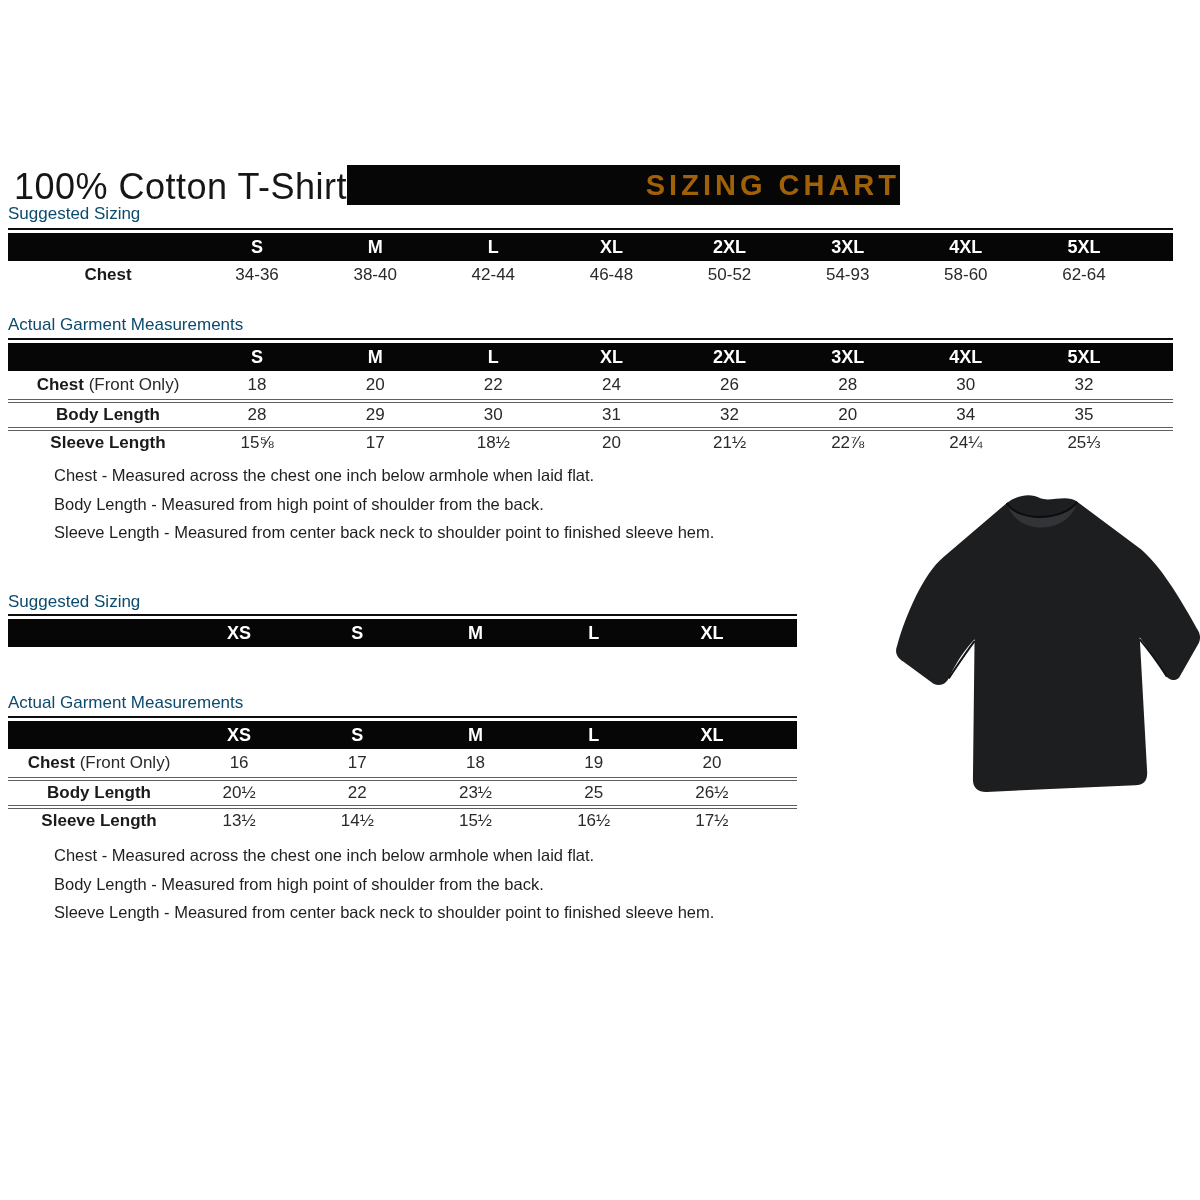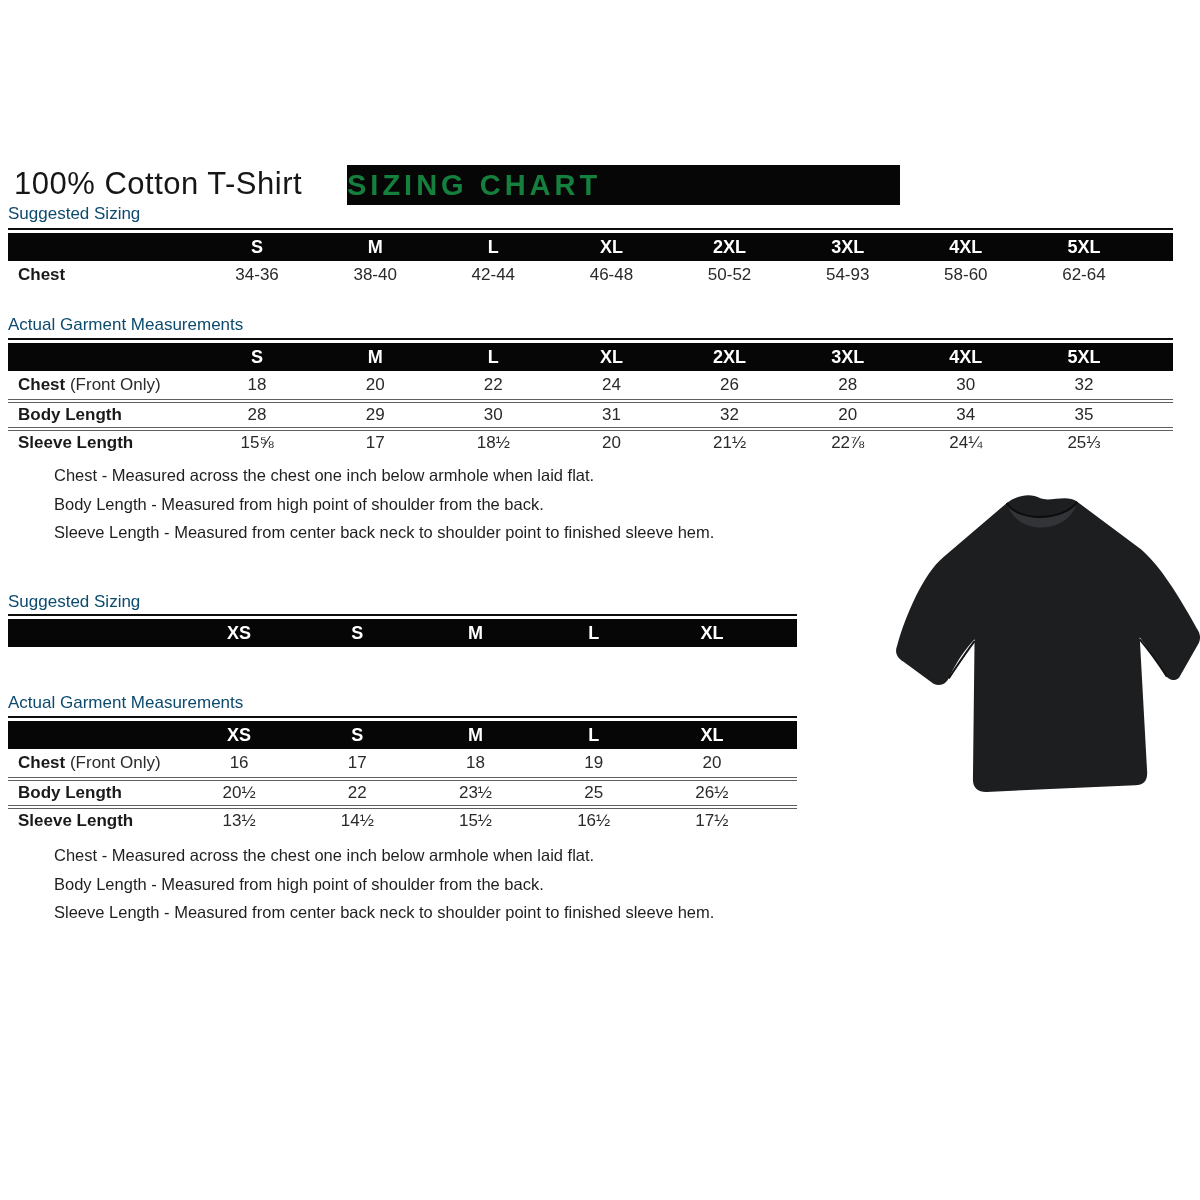--- a/index.html
+++ b/index.html
@@ -1,40 +1,40 @@
 <!DOCTYPE html>
 <html><head>
 <meta charset="utf-8">
 <style>
   html,body{margin:0;padding:0;background:#fff;}
   .page{
     position:relative;width:1200px;height:1200px;background:#ffffff;overflow:hidden;
     font-family:"Liberation Sans",sans-serif;color:#1d1d1d;
   }
   .h1{
-    position:absolute;left:14px;top:166px;font-size:31px;font-weight:400;
+    position:absolute;left:14px;top:166px;font-size:36px;font-weight:400;
     color:#161616;letter-spacing:0.5px;
   }
   .banner{
     position:absolute;left:347px;top:165px;width:553px;height:40px;background:#060606;
-    color:#15803d;display:flex;align-items:center;justify-content:flex-start;
+    color:#a16207;display:flex;align-items:center;justify-content:flex-end;
     font-size:29px;font-weight:700;letter-spacing:4px;
   }
   .sec-label{position:absolute;font-size:17px;color:#0c4a6e;}
   .h2{
     position:absolute;left:6px;top:544px;font-size:26px;font-weight:700;color:#111;
   }
   .table{position:absolute;}
   .table .topline{height:2px;background:#0d0d0d;margin-bottom:3px;}
   .trow{display:flex;align-items:center;box-sizing:border-box;}
   .thead{background:#060606;color:#fff;height:28px;}
   .thead .tcell{font-weight:700;font-size:18px;}
   .data-row{height:28px;color:#2a2a2a;}
   .data-row + .data-row{border-top:4px double #5f5f5f;}
-  .tlabel{padding-left:10px;box-sizing:border-box;font-size:17px;white-space:nowrap;}
+  .tlabel{padding-left:10px;box-sizing:border-box;font-size:17px;white-space:nowrap;text-align:center;}
   .lbl-b{font-weight:700;color:#1a1a1a;}
   .tcell{flex:1;text-align:center;font-size:17px;}
   .adult{left:8px;width:1165px;}
   .adult .trow{padding-right:30px;}
   .adult .tlabel{width:190px;}
   .youth-t{left:8px;width:789px;}
   .youth-t .trow{padding-right:26px;}
   .youth-t .tlabel{width:172px;}
   .t1{top:228px;}
   .t2{top:338px;}

